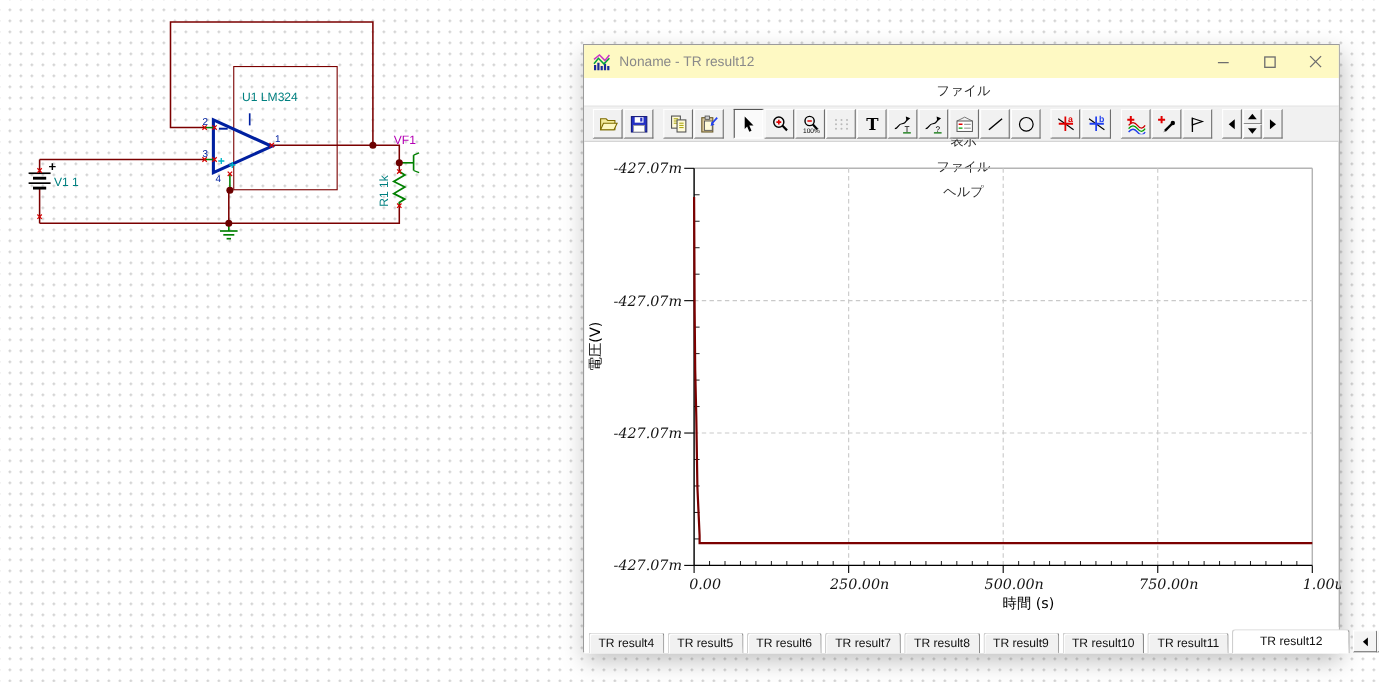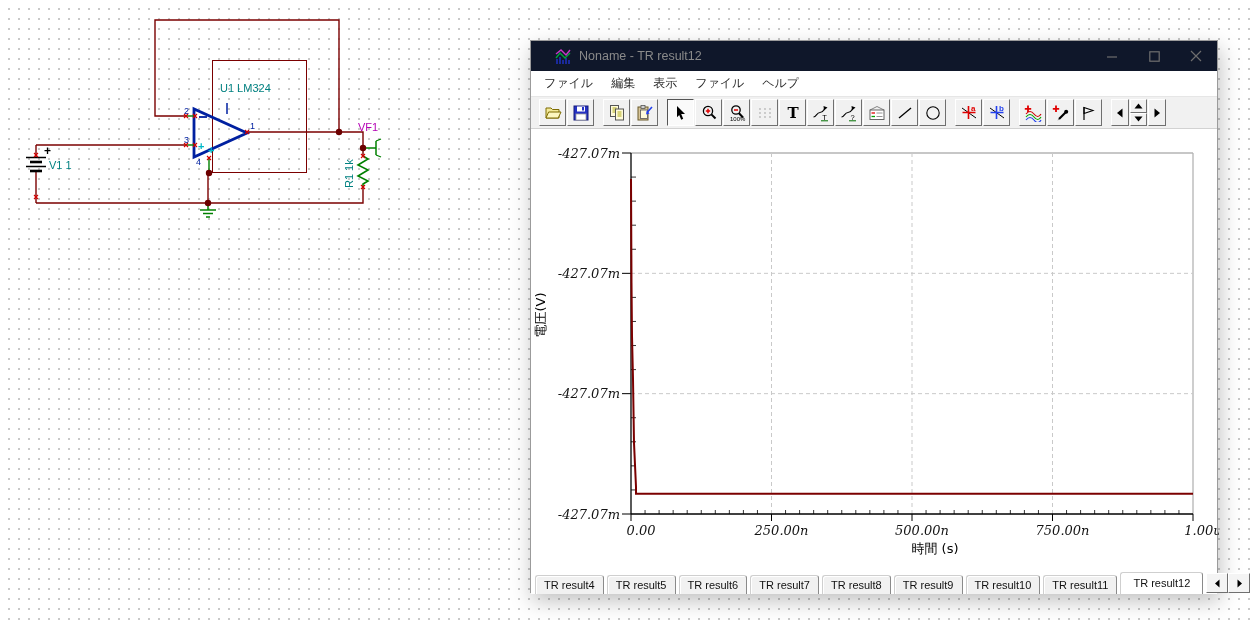--- a/index.html
+++ b/index.html
@@ -11,27 +11,27 @@
     font-family:"Liberation Sans","DejaVu Sans",sans-serif;
   }
   
   #schematic{position:absolute;left:0;top:0;}
   
   .window{
     position:absolute;left:530px;top:40px;width:688px;height:553px;
     background:#ffffff;border:1px solid #9b9b9b;box-sizing:border-box;
     box-shadow:2px 8px 20px rgba(0,0,0,.25);
   }
-  .titlebar{height:30px;display:flex;align-items:center;background:#0f172a;padding-left:16px;}
+  .titlebar{height:30px;display:flex;align-items:center;background:#fef9c3;}
   .titlebar .app-icon{width:16px;height:16px;margin-left:8px;}
   .titlebar .title{margin-left:8px;font-size:12.5px;color:#8a8a8a;flex:1;
     white-space:nowrap;overflow:hidden;}
   .winbtn{width:42px;height:30px;display:flex;align-items:center;justify-content:center;
     color:#6e6e6e;cursor:default;}
-  .menubar{height:25px;display:flex;align-items:center;background:#fff;padding-left:4px;}
+  .menubar{height:25px;display:flex;align-items:center;background:#fff;padding-left:4px;flex-direction:column;}
   .menubar .menu-item{font-size:12px;color:#2b2b2b;padding:3px 9px;}
   .toolbar{height:33px;background:#f1f1f1;border-top:1px solid #e6e6e6;
     border-bottom:1px solid #d2d2d2;display:flex;align-items:center;padding-left:8px;box-sizing:border-box;}
   .tb{width:27px;height:27px;margin-right:1px;padding:0;background:#f1f1f1;
     border:1px solid;border-color:#ffffff #6f6f6f #6f6f6f #ffffff;
     display:flex;align-items:center;justify-content:center;box-sizing:border-box;}
   .tb.pressed{border-color:#555 #ffffff #ffffff #555;background:#fafafa;}
   .tb.narrow{width:18px;}
   .tb svg{display:block;}
   .gap{width:8px;flex:0 0 auto;}
@@ -42,21 +42,21 @@
   #chart{position:absolute;left:0;top:88px;}
   .tick{font:italic 13px "DejaVu Serif","Liberation Serif",serif;fill:#141414;}
   .axis-title{font:13px "DejaVu Sans","Liberation Sans",sans-serif;fill:#000;}
   
   .tabbar{position:absolute;left:0;top:529px;width:100%;height:24px;display:flex;
     align-items:flex-end;padding-left:4px;box-sizing:border-box;background:#fff;}
   .tab{height:18px;line-height:18px;font-size:11px;color:#111;background:#f1f1f1;
     border:1px solid #8a8a8a;border-bottom:none;border-top-color:#cfcfcf;border-left-color:#cfcfcf;
     border-radius:3px 3px 0 0;padding:0 8px;margin-right:3px;white-space:nowrap;
     box-shadow:inset 1px 1px 0 #ffffff;}
-  .tab.active{background:#ffffff;height:21px;line-height:21px;padding:0 12px;margin-top:20px;}
+  .tab.active{background:#ffffff;height:21px;line-height:21px;padding:0 24px;margin-top:20px;}
   .tabnav{margin-left:auto;margin-right:6px;display:flex;align-items:center;height:22px;}
   .tabnav button{width:22px;height:20px;background:#f4f4f4;border:1px solid;
     border-color:#ffffff #707070 #707070 #ffffff;display:flex;align-items:center;justify-content:center;padding:0;}
 </style>
 </head>
 <body>
 
 <svg id="schematic" width="470" height="240" viewBox="50 175 470 240">
 
   <g stroke="#7b0000" stroke-width="1.4" fill="none">

